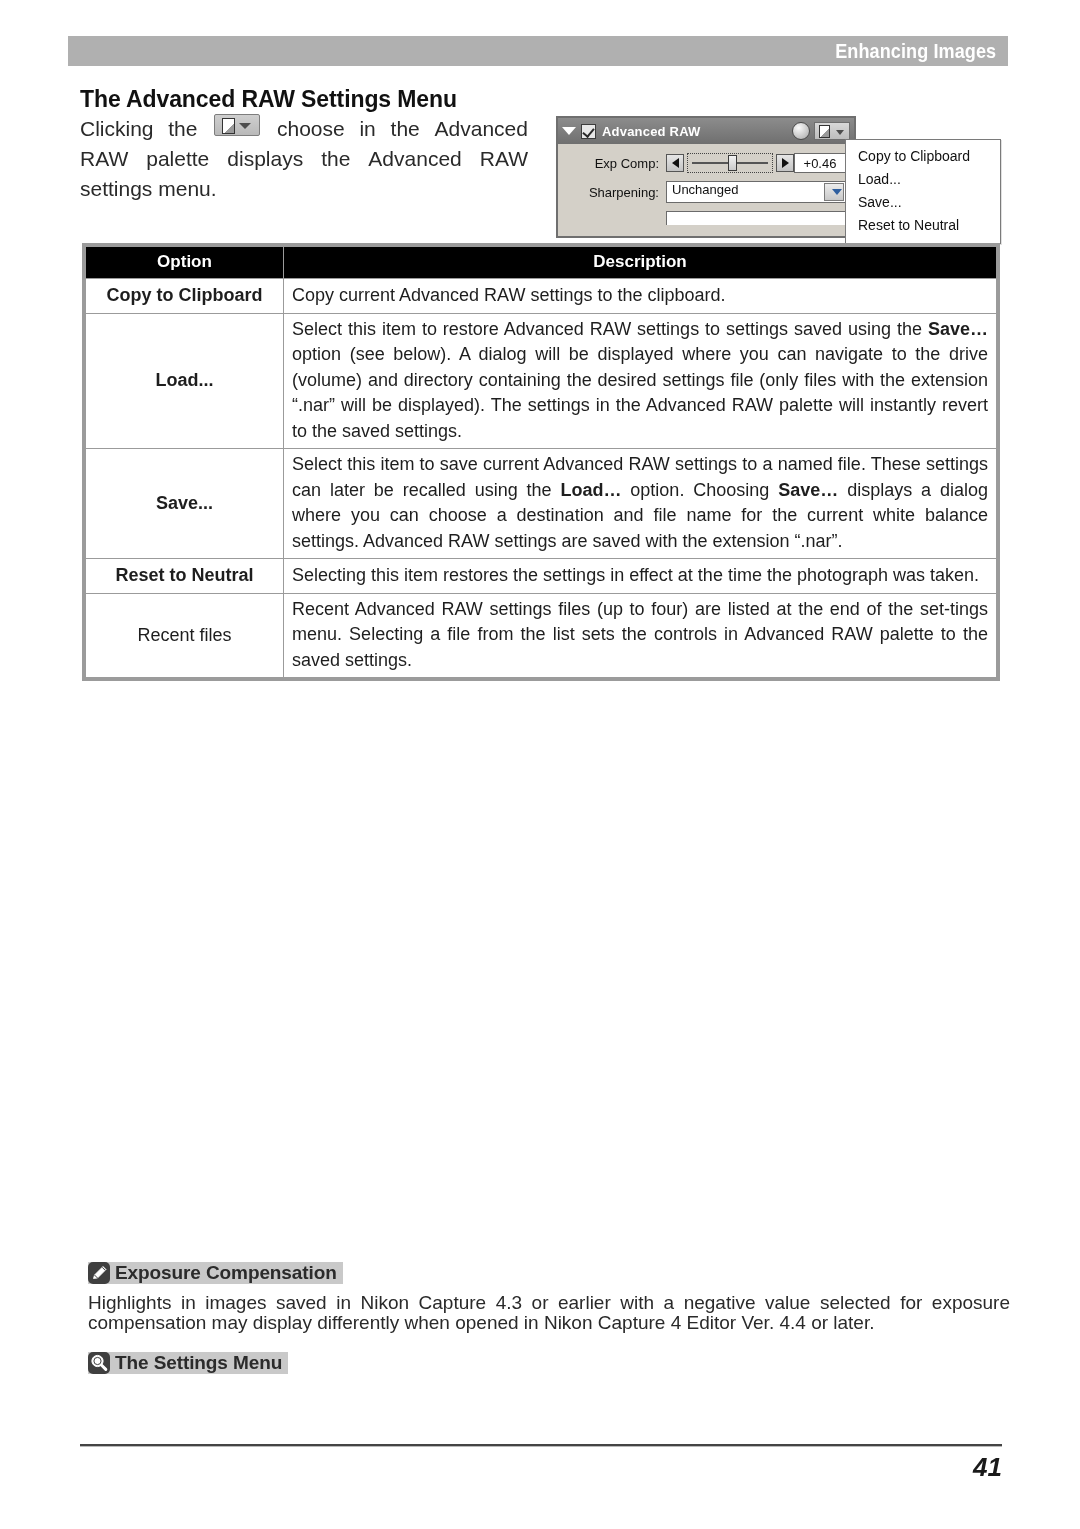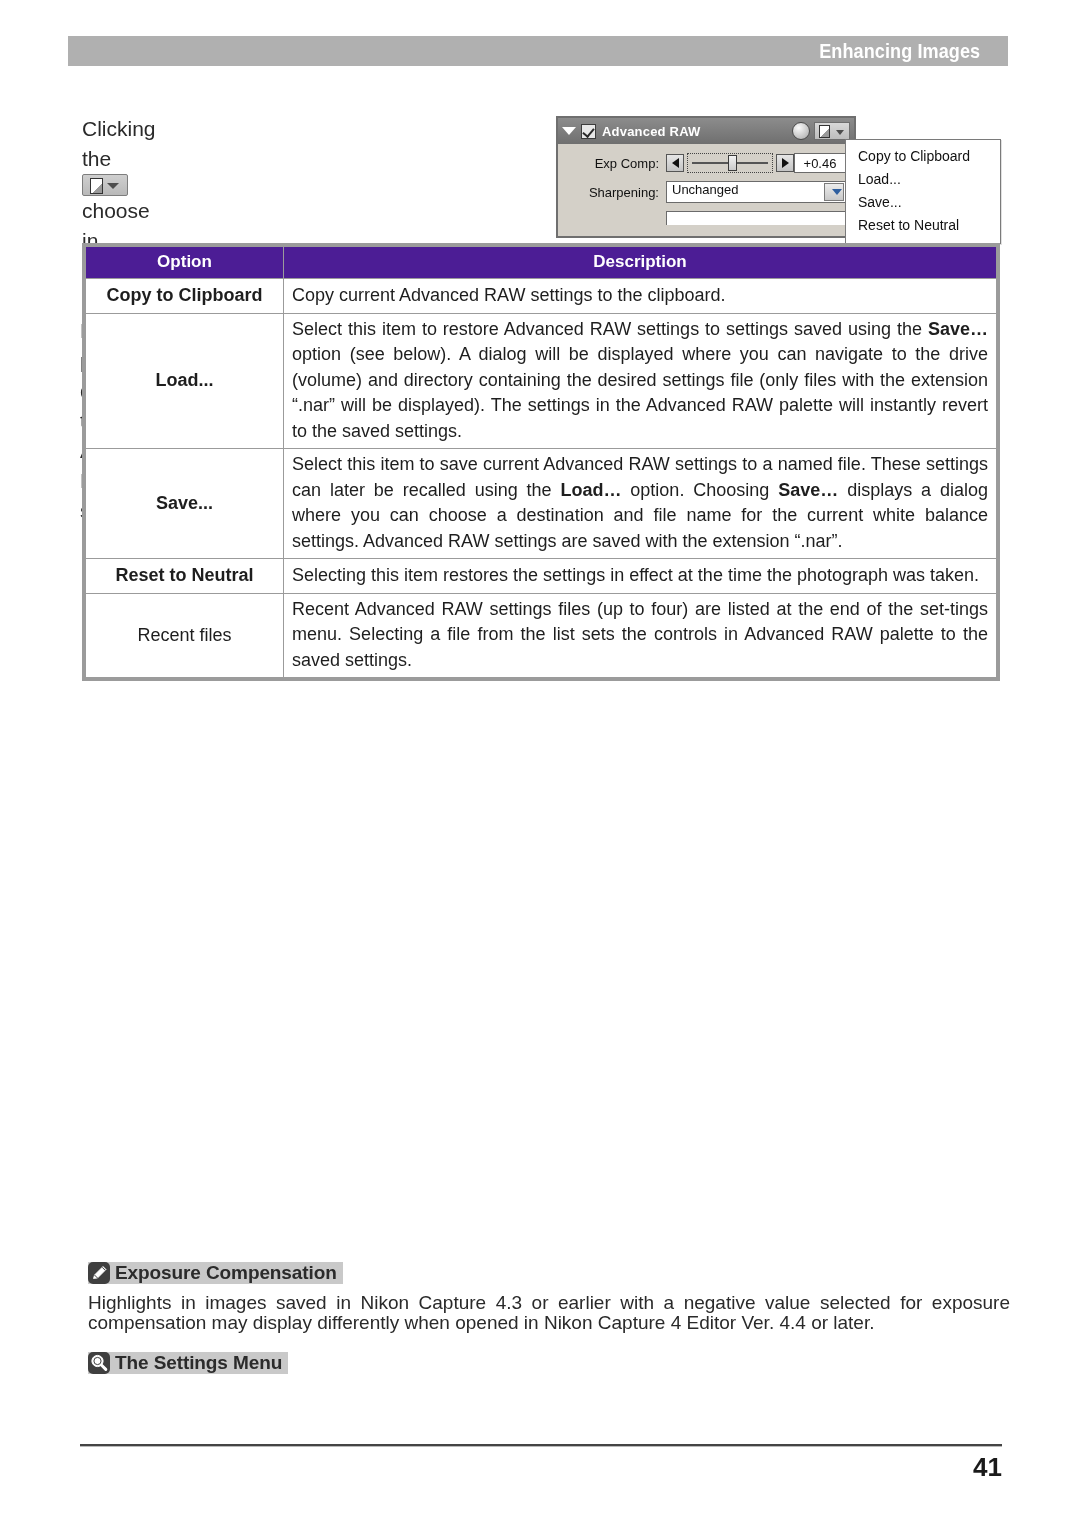--- a/index.html
+++ b/index.html
@@ -24,21 +24,21 @@
   .header-banner {
     position: absolute;
     left: 68px;
     top: 36px;
     width: 940px;
     height: 30px;
     background: #b0b0b0;
     display: flex;
     align-items: center;
     justify-content: flex-end;
-    padding-right: 28px;
+    padding-right: 12px;
   }
   .header-banner-text {
     color: #ffffff;
     font-size: 21px;
     font-weight: bold;
     letter-spacing: 0.1px;
     transform: scaleX(0.86);
     transform-origin: right center;
     white-space: nowrap;
   }
@@ -61,21 +61,20 @@
     top: 114px;
     width: 448px;
     font-size: 21px;
     line-height: 30px;
     color: #2a2a2a;
   }
   .intro-line {
     display: flex;
     align-items: baseline;
     white-space: nowrap;
-    flex-direction: column;
   }
   .intro-line.justify {
     justify-content: space-between;
   }
   .intro-line .w { display: inline-block; }
 
   
   .inline-btn {
     display: inline-block;
     width: 46px;
@@ -310,21 +309,21 @@
     border-collapse: collapse;
     background: #fff;
     z-index: 4;
   }
   .opt-table table {
     width: 100%;
     border-collapse: collapse;
     table-layout: fixed;
   }
   .opt-table th {
-    background: #4c1d95;
+    background: #000000;
     color: #ffffff;
     font-size: 17px;
     font-weight: bold;
     padding: 5px 0 6px 0;
     text-align: center;
     border: 1px solid #9b9b9b;
   }
   .opt-table td {
     border: 1px solid #9b9b9b;
     vertical-align: middle;
@@ -392,32 +391,34 @@
     width: 922px;
     height: 3px;
     background: linear-gradient(#444, #444 55%, #b9b9b9 55%, #b9b9b9);
   }
   .page-number {
     position: absolute;
     right: 78px;
     top: 1452px;
     font-size: 26px;
     font-weight: bold;
+    font-style: italic;
     color: #1a1a1a;
   }
 </style>
 </head>
 <body>
 
 <div class="page">
 
   <div class="header-banner">
     <span class="header-banner-text">Enhancing Images</span>
   </div>
 
+  <div class="section-title">The Advanced RAW Settings Menu</div>
 
   <div class="intro-block">
     <div class="intro-line justify">
       <span class="w">Clicking</span>
       <span class="w">the</span>
       <span class="inline-btn">
         <span class="doc"></span>
         <span class="caret"></span>
       </span>
       <span class="w">choose</span>

